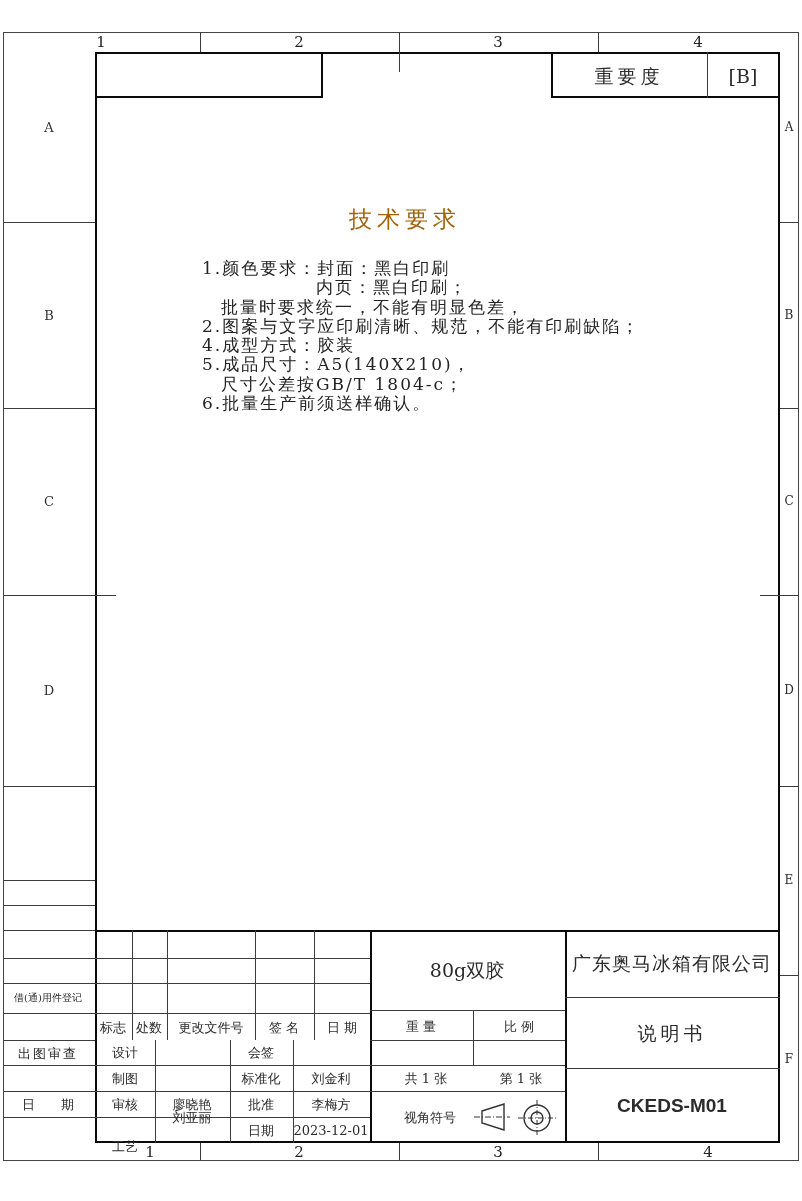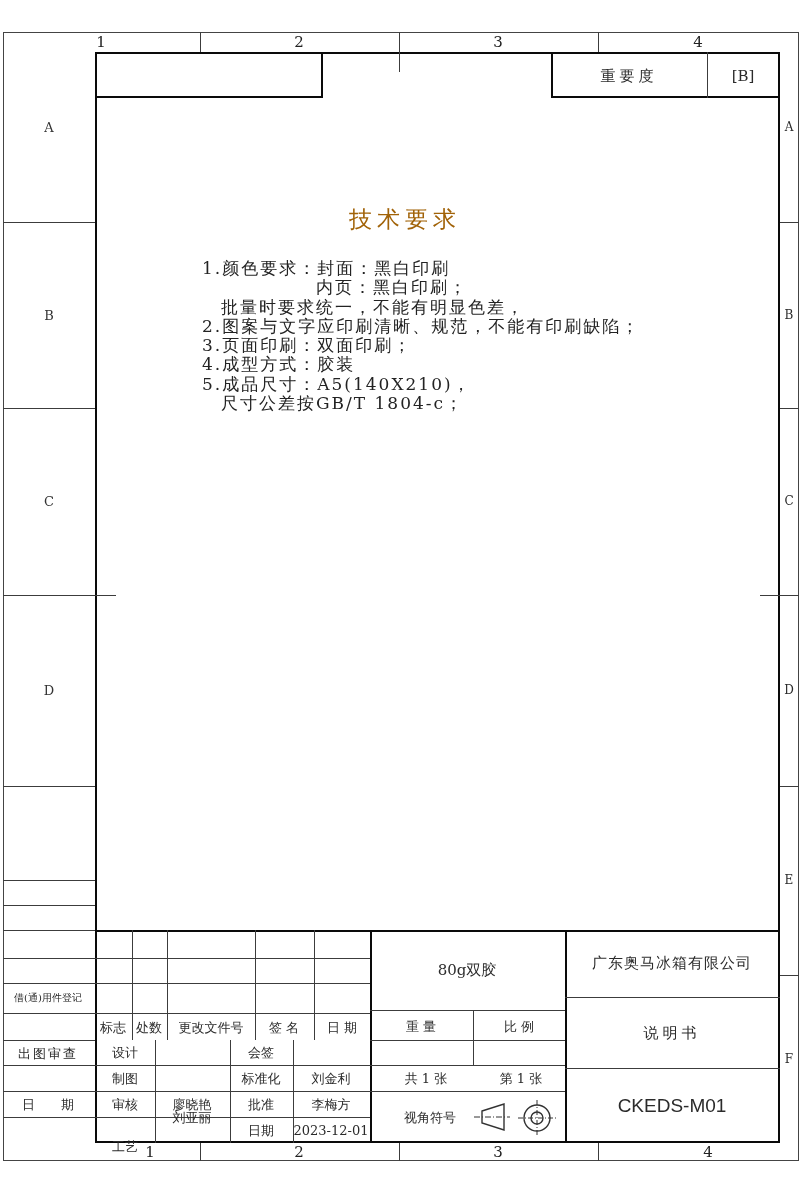--- a/index.html
+++ b/index.html
@@ -4,21 +4,21 @@
 <style>
   html,body{margin:0;padding:0;background:#ffffff;}
   #sheet{position:relative;width:802px;height:1201px;background:#fff;overflow:hidden;
          font-family:"DejaVu Serif", serif;color:#2b2b2b;}
   .h{position:absolute;height:1px;background:#3c3c3c;}
   .v{position:absolute;width:1px;background:#3c3c3c;}
   .h2{position:absolute;height:2px;background:#0a0a0a;}
   .v2{position:absolute;width:2px;background:#0a0a0a;}
   .rect{position:absolute;box-sizing:border-box;}
   .txt{position:absolute;transform:translate(-50%,-50%);white-space:nowrap;line-height:1;}
-  .f10{font-size:10px;} .f11{font-size:13px;} .f12{font-size:12px;} .f13{font-size:13px;} .f15{font-size:15px;} .f19{font-size:19px;}
+  .f10{font-size:10px;} .f11{font-size:13px;} .f12{font-size:12px;} .f13{font-size:13px;} .f15{font-size:19px;} .f19{font-size:19px;}
   .zl{font-size:15px;color:#222;}
   .zletter{font-size:13px;color:#333;}
   .ls2{letter-spacing:2px;} .ls4{letter-spacing:4px;}
   .sans{font-family:"Liberation Sans", sans-serif;}
   #tech-title{position:absolute;left:405px;top:219px;transform:translate(-50%,-50%);
               font-size:23px;letter-spacing:5px;color:#a16207;}
   #tech-lines{position:absolute;left:202px;top:259px;font-size:17px;line-height:19.3px;
               letter-spacing:2px;color:#232323;}
   #tech-lines div{white-space:pre;}
   svg{position:absolute;}
@@ -88,24 +88,24 @@
   <div class="v" style="left:707px;top:52px;height:46px;"></div>
   <span class="txt f15 ls4" style="left:629px;top:76px;">重要度</span>
   <span class="txt f15" style="left:743px;top:76px;">[B]</span>
 
   <div id="tech-title">技术要求</div>
   <div id="tech-lines">
     <div>1.颜色要求：封面：黑白印刷</div>
     <div>　　　　　　内页：黑白印刷；</div>
     <div>　批量时要求统一，不能有明显色差，</div>
     <div>2.图案与文字应印刷清晰、规范，不能有印刷缺陷；</div>
-    <div>3.页面印刷：双面印刷；</div>
     <div>4.成型方式：胶装</div>
     <div>5.成品尺寸：A5(140X210)，</div>
     <div>　尺寸公差按GB/T 1804-c；</div>
+    <div>6.批量生产前须送样确认。</div>
   </div>
 
   <div class="h2" style="left:95px;top:930px;width:685px;"></div>
   <div class="v2" style="left:370px;top:930px;height:213px;"></div>
   <div class="v2" style="left:565px;top:930px;height:213px;"></div>
 
   <div class="v" style="left:132px;top:930px;height:110px;"></div>
   <div class="v" style="left:167px;top:930px;height:110px;"></div>
   <div class="v" style="left:255px;top:930px;height:110px;"></div>
   <div class="v" style="left:314px;top:930px;height:110px;"></div>
@@ -158,15 +158,15 @@
     <line x1="0" y1="19" x2="38" y2="19" stroke="#333" stroke-width="1" stroke-dasharray="5 2 1 2"></line>
     <line x1="19" y1="1" x2="19" y2="37" stroke="#333" stroke-width="1" stroke-dasharray="5 2 1 2"></line>
     <circle cx="19" cy="19" r="13" fill="none" stroke="#333" stroke-width="1.4"></circle>
     <circle cx="19" cy="19" r="6" fill="none" stroke="#333" stroke-width="1.4"></circle>
   </svg>
 
   <div class="h" style="left:565px;top:997px;width:215px;"></div>
   <div class="h" style="left:565px;top:1068px;width:215px;"></div>
   <span class="txt f15" style="left:672px;top:963px;letter-spacing:1px;">广东奥马冰箱有限公司</span>
   <span class="txt f15 ls4" style="left:672px;top:1033px;">说明书</span>
-  <span class="txt f19 sans" style="left:672px;top:1105px;">CKEDS-M01</span>
+  <span class="txt f19 sans" style="left:672px;top:1105px;font-weight:bold;">CKEDS-M01</span>
 
 </div>
 
 </body></html>

